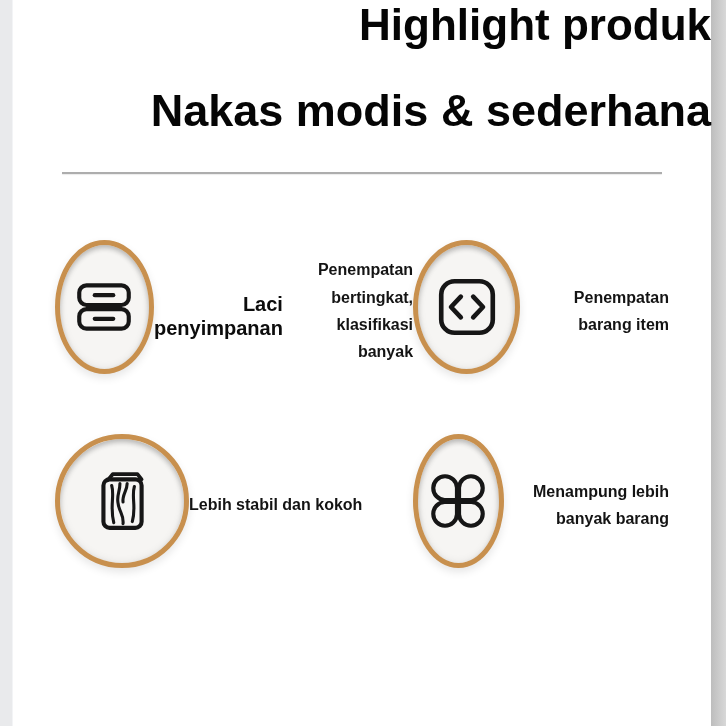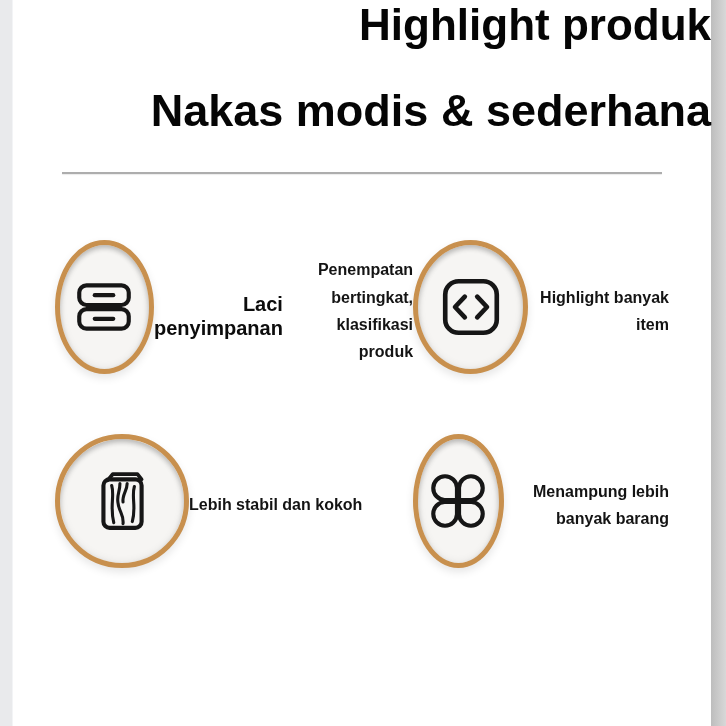--- a/index.html
+++ b/index.html
@@ -89,34 +89,34 @@
         <svg width="66" height="66" viewBox="0 0 64 64">
           <rect class="icon-stroke" stroke-width="4" x="8" y="11" width="48" height="19" rx="7"></rect>
           <line class="icon-stroke" stroke-width="4" x1="23" y1="20.5" x2="41" y2="20.5"></line>
           <rect class="icon-stroke" stroke-width="4" x="8" y="34" width="48" height="19" rx="7"></rect>
           <line class="icon-stroke" stroke-width="4" x1="23" y1="43.5" x2="41" y2="43.5"></line>
         </svg>
       </div>
       <div class="feature-heading">Laci penyimpanan</div>
       <div class="feature-caption">
         <span>Penempatan bertingkat,</span>
-        <span>klasifikasi produk</span>
+        <span>klasifikasi banyak</span>
       </div>
     </div>
 
     <div class="feature">
       <div class="circle">
         <svg width="66" height="66" viewBox="0 0 64 64">
           <rect class="icon-stroke" stroke-width="4.5" x="7" y="7" width="50" height="50" rx="13"></rect>
           <polyline class="icon-stroke" stroke-width="4.5" points="26,22 16.5,32 26,42"></polyline>
           <polyline class="icon-stroke" stroke-width="4.5" points="38,22 47.5,32 38,42"></polyline>
         </svg>
       </div>
       <div class="feature-caption">
-        <span>Highlight banyak item</span>
+        <span>Penempatan barang item</span>
       </div>
     </div>
 
     <div class="feature">
       <div class="circle">
         <svg width="66" height="66" viewBox="0 0 64 64">
           <path class="icon-stroke" stroke-width="3.6" d="M18 12 L23 6 L47 6 L51 11"></path>
           <rect class="icon-stroke" stroke-width="4" x="14" y="11" width="37" height="47" rx="6"></rect>
           <path class="icon-stroke" stroke-width="3" d="M22 17 C25 27 20 37 24 53"></path>
           <path class="icon-stroke" stroke-width="3" d="M30 15 C30 23 27 26 28 33 C29 43 34 45 33 54"></path>

